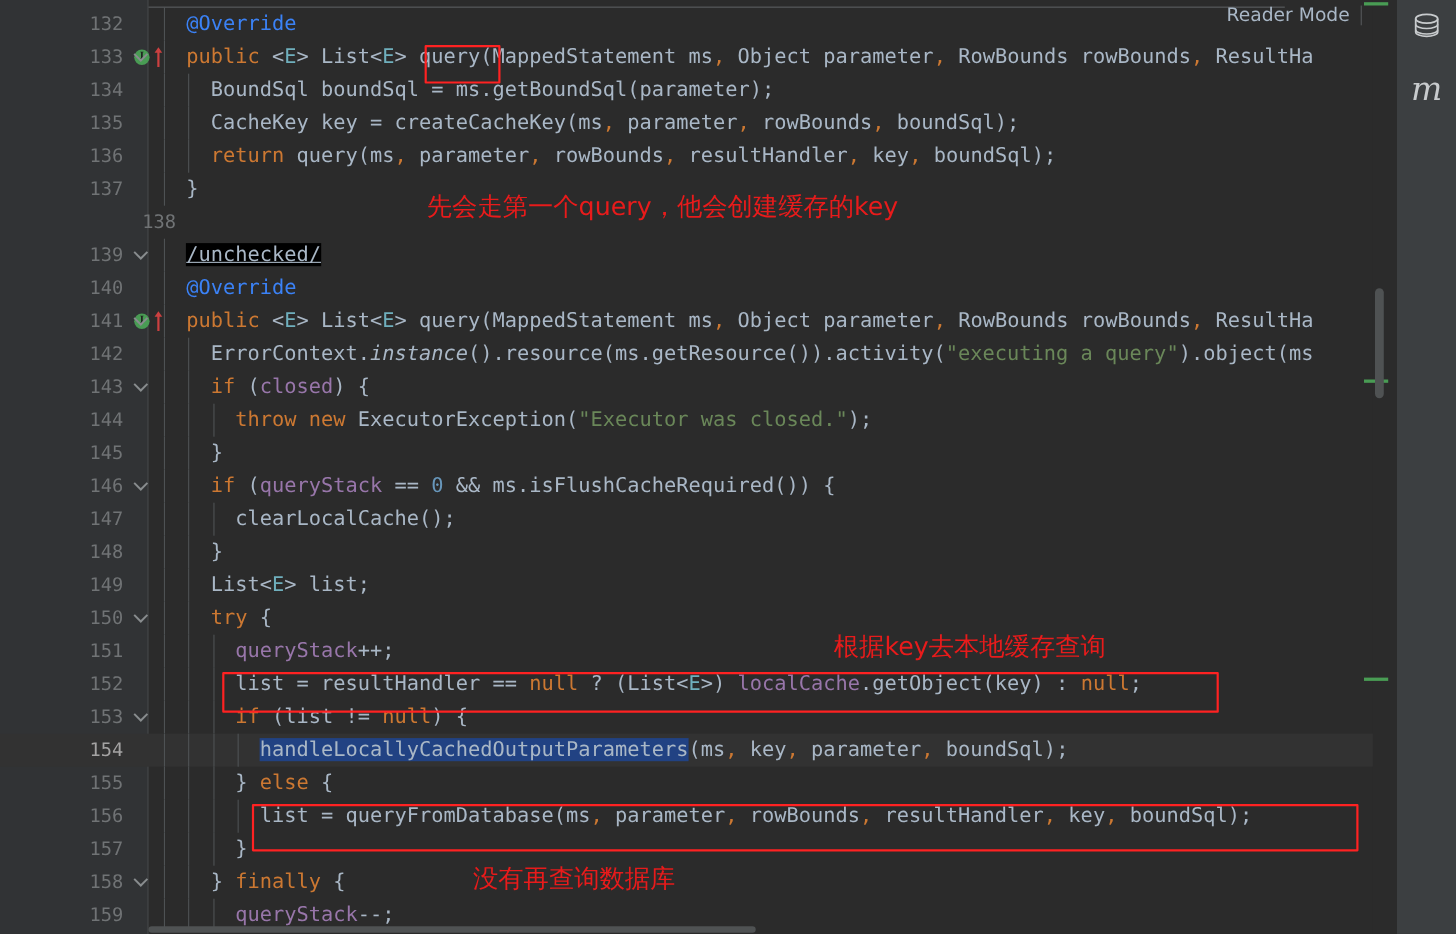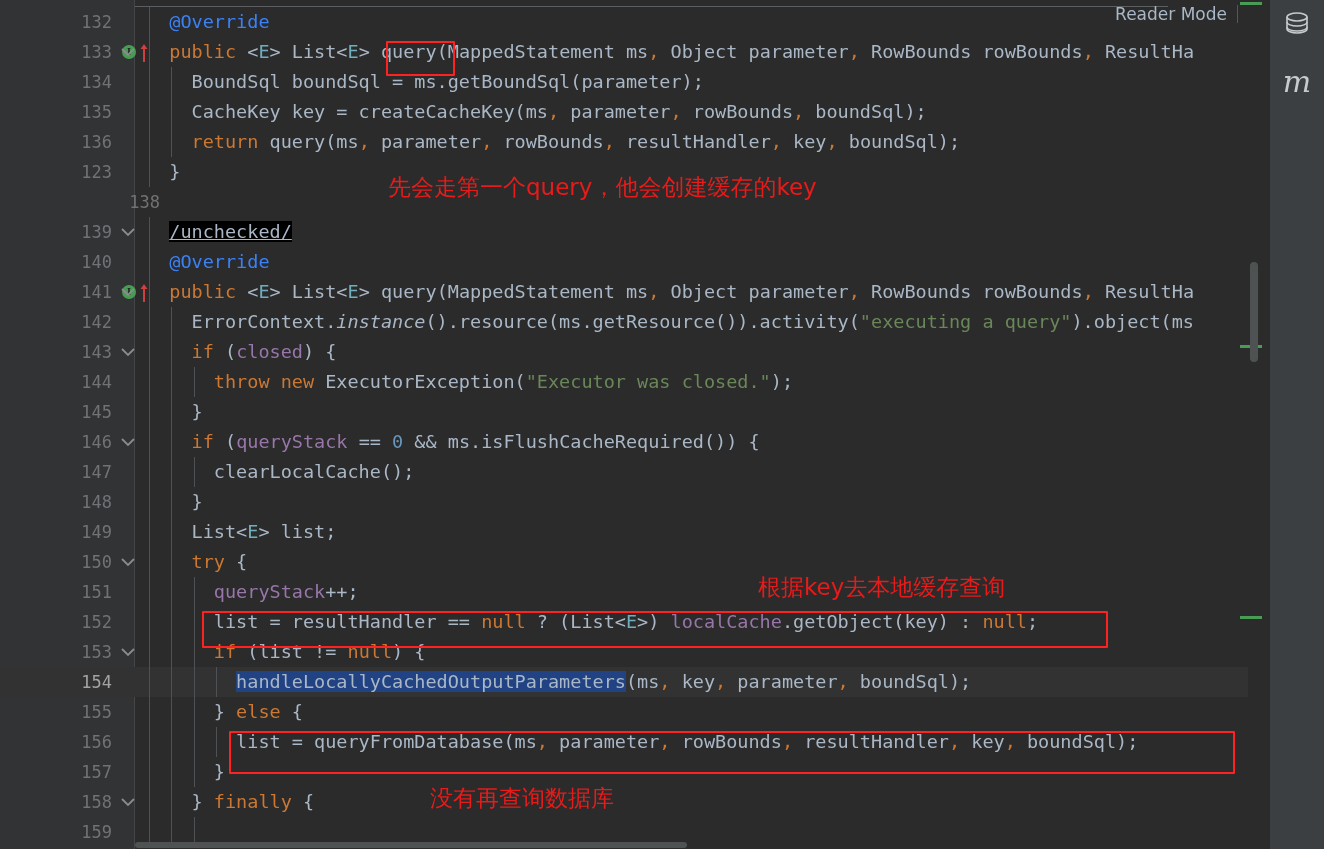--- a/index.html
+++ b/index.html
@@ -87,21 +87,21 @@
         <div class="row" style="top: 7px; position: absolute; left: 0px; width: 1270px;"><span class="ln">132</span><span class="code"><span class="def">  </span><span class="anno">@Override</span></span><span class="ind" style="left: 149px;"></span></div>
         <div class="row" style="top: 37px; position: absolute; left: 0px; width: 1270px;"><span class="ln">133</span><span class="mk-impl">I</span><span class="mk-arrow"><svg width="10" height="20" viewBox="0 0 10 20">
               <line x1="5" y1="19" x2="5" y2="4" stroke="#cc4040" stroke-width="2"></line>
               <polygon points="5,1 1.5,6 8.5,6" fill="#cc4040"></polygon>
             </svg></span><span class="fold"><svg width="16" height="10" viewBox="0 0 16 10">
               <polyline points="2,2 8,8 14,2" fill="none" stroke="#888c8e" stroke-width="1.8"></polyline>
             </svg></span><span class="code"><span class="def">  </span><span class="kw">public</span><span class="def"> &lt;</span><span class="gen">E</span><span class="def">&gt; List&lt;</span><span class="gen">E</span><span class="def">&gt; </span><span class="def">query</span><span class="def">(MappedStatement ms</span><span class="kw">,</span><span class="def"> Object parameter</span><span class="kw">,</span><span class="def"> RowBounds rowBounds</span><span class="kw">,</span><span class="def"> ResultHa</span></span><span class="ind" style="left: 149px;"></span></div>
         <div class="row" style="top: 67px; position: absolute; left: 0px; width: 1270px;"><span class="ln">134</span><span class="code"><span class="def">    BoundSql boundSql = ms.getBoundSql(parameter);</span></span><span class="ind" style="left: 149px;"></span><span class="ind" style="left: 171.26px;"></span></div>
         <div class="row" style="top: 97px; position: absolute; left: 0px; width: 1270px;"><span class="ln">135</span><span class="code"><span class="def">    CacheKey key = createCacheKey(ms</span><span class="kw">,</span><span class="def"> parameter</span><span class="kw">,</span><span class="def"> rowBounds</span><span class="kw">,</span><span class="def"> boundSql);</span></span><span class="ind" style="left: 149px;"></span><span class="ind" style="left: 171.26px;"></span></div>
         <div class="row" style="top: 127px; position: absolute; left: 0px; width: 1270px;"><span class="ln">136</span><span class="code"><span class="def">    </span><span class="kw">return</span><span class="def"> query(ms</span><span class="kw">,</span><span class="def"> parameter</span><span class="kw">,</span><span class="def"> rowBounds</span><span class="kw">,</span><span class="def"> resultHandler</span><span class="kw">,</span><span class="def"> key</span><span class="kw">,</span><span class="def"> boundSql);</span></span><span class="ind" style="left: 149px;"></span><span class="ind" style="left: 171.26px;"></span></div>
-        <div class="row" style="top: 157px; position: absolute; left: 0px; width: 1270px;"><span class="ln">123</span><span class="code"><span class="def">  }</span></span><span class="ind" style="left: 149px;"></span></div>
+        <div class="row" style="top: 157px; position: absolute; left: 0px; width: 1270px;"><span class="ln">137</span><span class="code"><span class="def">  }</span></span><span class="ind" style="left: 149px;"></span></div>
         <div class="row" style="top: 187px; position: absolute; left: 0px; width: 1270px; margin-left: 48px;"><span class="ln">138</span><span class="code"></span></div>
         <div class="row" style="top: 217px; position: absolute; left: 0px; width: 1270px;"><span class="ln">139</span><span class="fold"><svg width="16" height="10" viewBox="0 0 16 10">
               <polyline points="2,2 8,8 14,2" fill="none" stroke="#888c8e" stroke-width="1.8"></polyline>
             </svg></span><span class="code"><span class="def">  </span><span class="hl-unchecked">/unchecked/</span></span><span class="ind" style="left: 149px;"></span></div>
         <div class="row" style="top: 247px; position: absolute; left: 0px; width: 1270px;"><span class="ln">140</span><span class="code"><span class="def">  </span><span class="anno">@Override</span></span><span class="ind" style="left: 149px;"></span></div>
         <div class="row" style="top: 277px; position: absolute; left: 0px; width: 1270px;"><span class="ln">141</span><span class="mk-impl">I</span><span class="mk-arrow"><svg width="10" height="20" viewBox="0 0 10 20">
               <line x1="5" y1="19" x2="5" y2="4" stroke="#cc4040" stroke-width="2"></line>
               <polygon points="5,1 1.5,6 8.5,6" fill="#cc4040"></polygon>
             </svg></span><span class="fold"><svg width="16" height="10" viewBox="0 0 16 10">
               <polyline points="2,2 8,8 14,2" fill="none" stroke="#888c8e" stroke-width="1.8"></polyline>
@@ -126,21 +126,21 @@
         <div class="row" style="top: 637px; position: absolute; left: 0px; width: 1270px;"><span class="ln">153</span><span class="fold"><svg width="16" height="10" viewBox="0 0 16 10">
               <polyline points="2,2 8,8 14,2" fill="none" stroke="#888c8e" stroke-width="1.8"></polyline>
             </svg></span><span class="code"><span class="def">      </span><span class="kw">if</span><span class="def"> (list != </span><span class="kw">null</span><span class="def">) {</span></span><span class="ind" style="left: 149px;"></span><span class="ind" style="left: 171.26px;"></span><span class="ind" style="left: 193.52px;"></span></div>
         <div class="row current" style="top: 667px; position: absolute; left: 0px; width: 1270px;"><span class="ln">154</span><span class="code"><span class="def">        </span><span class="sel">handleLocallyCachedOutputParameters</span><span class="def">(ms</span><span class="kw">,</span><span class="def"> key</span><span class="kw">,</span><span class="def"> parameter</span><span class="kw">,</span><span class="def"> boundSql);</span></span><span class="ind" style="left: 149px;"></span><span class="ind" style="left: 171.26px;"></span><span class="ind" style="left: 193.52px;"></span><span class="ind" style="left: 215.78px;"></span></div>
         <div class="row" style="top: 697px; position: absolute; left: 0px; width: 1270px;"><span class="ln">155</span><span class="code"><span class="def">      } </span><span class="kw">else</span><span class="def"> {</span></span><span class="ind" style="left: 149px;"></span><span class="ind" style="left: 171.26px;"></span><span class="ind" style="left: 193.52px;"></span></div>
         <div class="row" style="top: 727px; position: absolute; left: 0px; width: 1270px;"><span class="ln">156</span><span class="code"><span class="def">        list = queryFromDatabase(ms</span><span class="kw">,</span><span class="def"> parameter</span><span class="kw">,</span><span class="def"> rowBounds</span><span class="kw">,</span><span class="def"> resultHandler</span><span class="kw">,</span><span class="def"> key</span><span class="kw">,</span><span class="def"> boundSql);</span></span><span class="ind" style="left: 149px;"></span><span class="ind" style="left: 171.26px;"></span><span class="ind" style="left: 193.52px;"></span><span class="ind" style="left: 215.78px;"></span></div>
         <div class="row" style="top: 757px; position: absolute; left: 0px; width: 1270px;"><span class="ln">157</span><span class="code"><span class="def">      }</span></span><span class="ind" style="left: 149px;"></span><span class="ind" style="left: 171.26px;"></span><span class="ind" style="left: 193.52px;"></span></div>
         <div class="row" style="top: 787px; position: absolute; left: 0px; width: 1146px;"><span class="ln">158</span><span class="fold"><svg width="16" height="10" viewBox="0 0 16 10">
               <polyline points="2,2 8,8 14,2" fill="none" stroke="#888c8e" stroke-width="1.8"></polyline>
             </svg></span><span class="code"><span class="def">    } </span><span class="kw">finally</span><span class="def"> {</span></span><span class="ind" style="left: 149px;"></span><span class="ind" style="left: 171.26px;"></span></div>
-        <div class="row" style="top: 817px; position: absolute; left: 0px; width: 1270px;"><span class="ln">159</span><span class="ind" style="left: 149px;"></span><span class="ind" style="left: 171.26px;"></span><span class="ind" style="left: 193.52px;"></span></div>
+        <div class="row" style="top: 817px; position: absolute; left: 0px; width: 1270px;"><span class="ln">159</span><span class="code"><span class="def">      </span><span class="fld">queryStack</span><span class="def">--;</span></span><span class="ind" style="left: 149px;"></span><span class="ind" style="left: 171.26px;"></span><span class="ind" style="left: 193.52px;"></span></div>
       </div>
   </div>
 
   <div class="topline" id="topline" style="width: 1033px; top: 6px;"></div>
   <div class="reader-strip">
     <span class="reader-label">Reader Mode</span>
     <span class="vdiv"></span>
     <span class="check-ok">
       <svg width="22" height="20" viewBox="0 0 22 20">
         <polyline points="2,10 8,16 18,3" fill="none" stroke="#499c54" stroke-width="2.2"></polyline>

